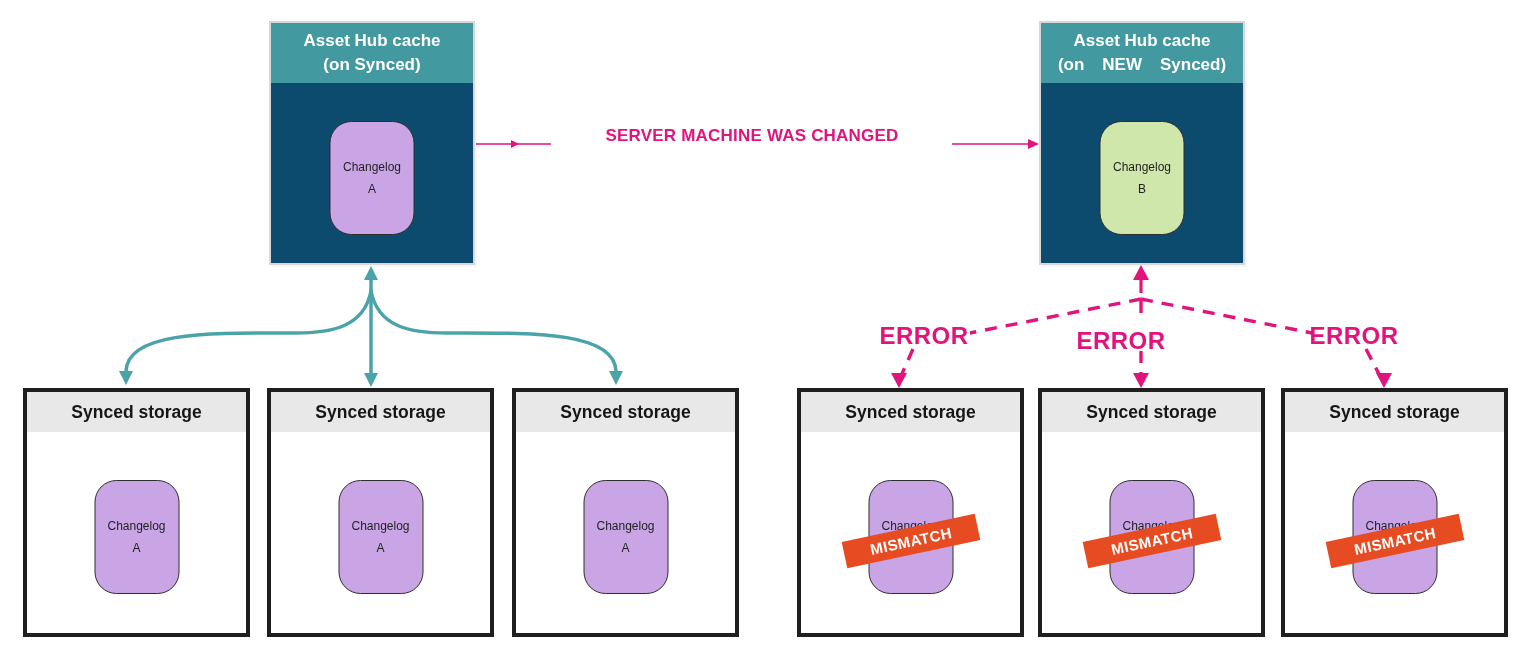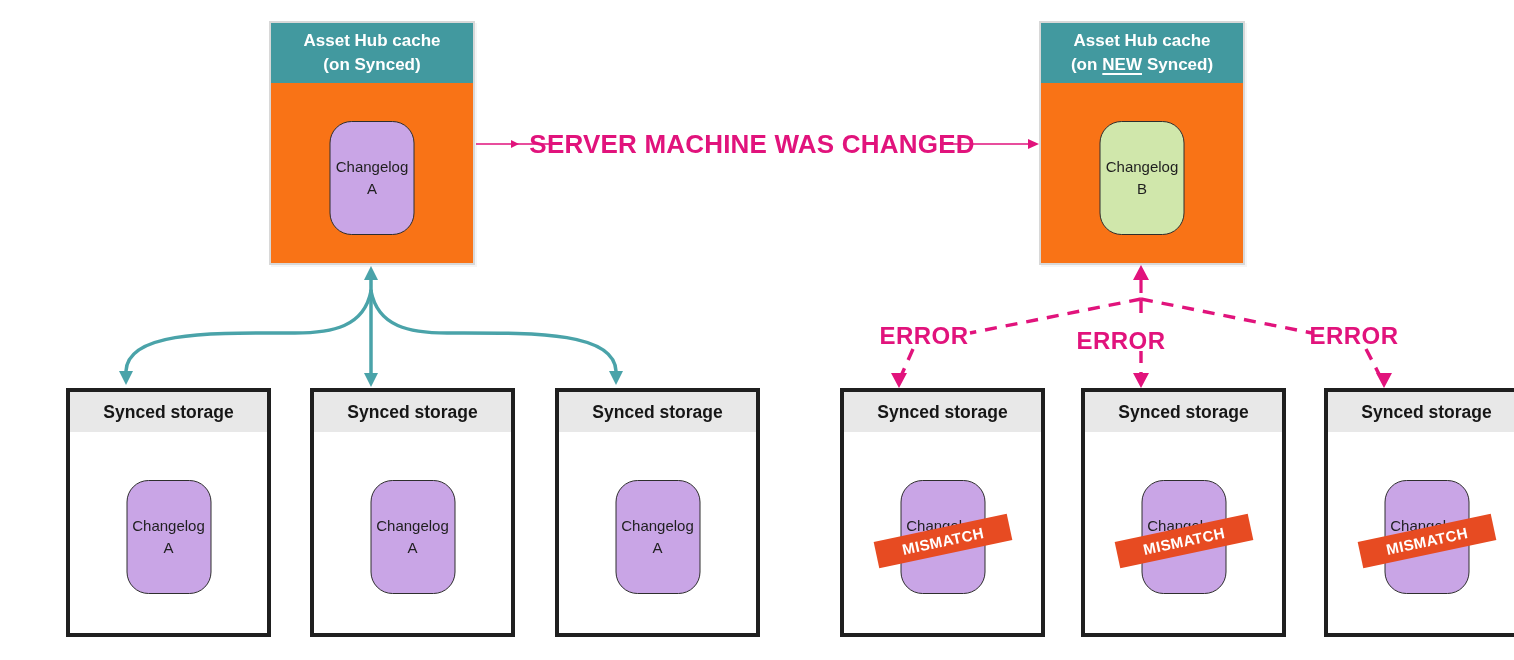--- a/index.html
+++ b/index.html
@@ -19,98 +19,96 @@
     left: 0; top: 0;
     width: 1514px; height: 660px;
     pointer-events: none;
   }
 
   
   .hub {
     position: absolute;
     width: 206px;
     height: 244px;
-    background: #f97316;
+    background: #0c4a6e;
     border: 2px solid var(--hub-border, #d8d8d8);
     box-shadow: 2px 2px 0 rgba(0,0,0,0.04);
   }
   .hub-old { left: 269px; top: 21px; }
   .hub-new { left: 1039px; top: 21px; }
   .hub-header {
     width: 100%;
     height: 60px;
     background: var(--teal, #42999f);
     color: #ffffff;
     font-weight: bold;
     font-size: 17px;
     line-height: 24px;
     display: flex;
     flex-direction: column;
     align-items: center;
     justify-content: center;
     text-align: center;
   }
-  .hub-title-line2 { display: flex; gap: 5px; }
+  .hub-title-line2 { display: flex; gap: 18px; }
   .underlined {
-    text-decoration: underline;
     text-underline-offset: 3px;
     text-decoration-thickness: 2px;
   }
 
   
   .changelog {
     position: absolute;
     width: 85px;
     height: 114px;
     border: 1px solid #2e2e2e;
     border-radius: 22px;
     display: flex;
     flex-direction: column;
     align-items: center;
     justify-content: center;
-    font-size: 15px;
+    font-size: 12px;
     line-height: 22px;
     color: #1f1f1f;
     text-align: center;
   }
   .changelog.purple { background: var(--purple-fill, #c9a5e6); }
   .changelog.green  { background: var(--green-fill, #d0e7ab); }
   .hub .changelog { left: 50%; top: 98px; transform: translateX(-50%); }
 
   
   .storage {
     position: absolute;
     top: 388px;
-    width: 205px;
+    width: 227px;
     height: 249px;
     background: #ffffff;
     border: 4px solid var(--storage-border, #1f1f1f);
-    margin-left: 43px;
   }
   .storage-header {
     width: 100%;
     height: 40px;
     background: var(--storage-header-bg, #e8e8e8);
     color: #161616;
     font-weight: bold;
     font-size: 17.5px;
     display: flex;
     align-items: center;
     justify-content: center;
   }
   .storage .changelog { left: 50%; top: 88px; transform: translateX(-50%); }
 
   
   .transition-label {
     position: absolute;
-    left: 752px; top: 144px;
+    left: 752px; top: 136px;
     transform: translate(-50%, -50%);
     color: var(--magenta, #e1137c);
     font-weight: bold;
-    font-size: 26px;
+    font-size: 17px;
     letter-spacing: 0.2px;
     white-space: nowrap;
   }
   .error-label {
     position: absolute;
     transform: translate(-50%, -50%);
     color: var(--magenta, #e1137c);
     font-weight: 600;
     font-size: 24px;
     letter-spacing: 0.5px;

